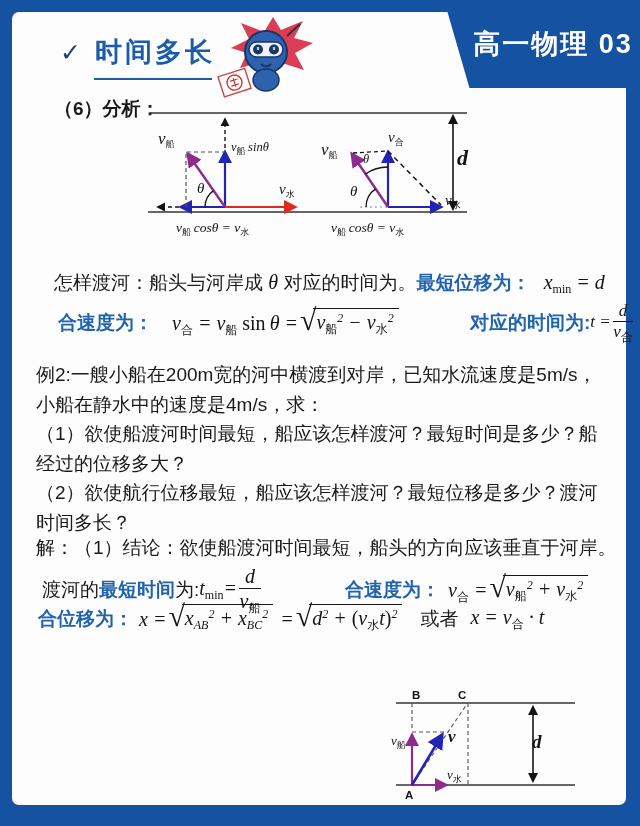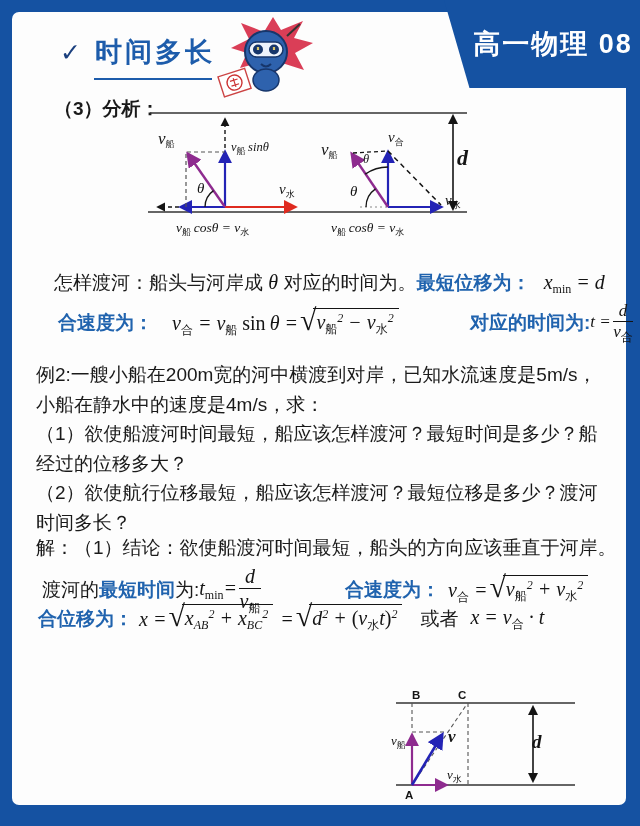--- a/index.html
+++ b/index.html
@@ -70,24 +70,24 @@
     <ellipse cx="59" cy="66" rx="13" ry="11" fill="#2e62ad" stroke="#17366b" stroke-width="1.5"></ellipse>
     <line x1="80" y1="22" x2="93" y2="10" stroke="#333" stroke-width="2"></line>
     <g transform="rotate(-18 28 70)">
       <rect x="14" y="58" width="28" height="21" fill="#ffffff" stroke="#cc4444" stroke-width="1.4"></rect>
       <circle cx="28" cy="68.5" r="7.5" fill="none" stroke="#cc3333" stroke-width="1.4"></circle>
       <path d="M24,66 h8 M24,71 h8 M28,64 v9" stroke="#cc3333" stroke-width="1.2"></path>
     </g>
   </svg>
 
   <div class="badge">
-    <span>高一物理  08</span>
-  </div>
-
-  <div class="t bold" style="left:54px;top:94px;">（3）分析：</div>
+    <span>高一物理  03</span>
+  </div>
+
+  <div class="t bold" style="left:54px;top:94px;">（6）分析：</div>
 
   <svg style="position:absolute;left:148px;top:106px;" width="325" height="132" viewBox="0 0 325 132">
     <defs>
       <marker id="ab" viewBox="0 0 10 10" refX="8" refY="5" markerWidth="6.5" markerHeight="6.5" orient="auto-start-reverse">
         <path d="M0,0 L10,5 L0,10 z" fill="#2323b5"></path>
         </marker>
       <marker id="ap" viewBox="0 0 10 10" refX="8" refY="5" markerWidth="6.5" markerHeight="6.5" orient="auto-start-reverse">
         <path d="M0,0 L10,5 L0,10 z" fill="#8e2b8f"></path>
         </marker>
       <marker id="ar" viewBox="0 0 10 10" refX="8" refY="5" markerWidth="6.5" markerHeight="6.5" orient="auto-start-reverse">

